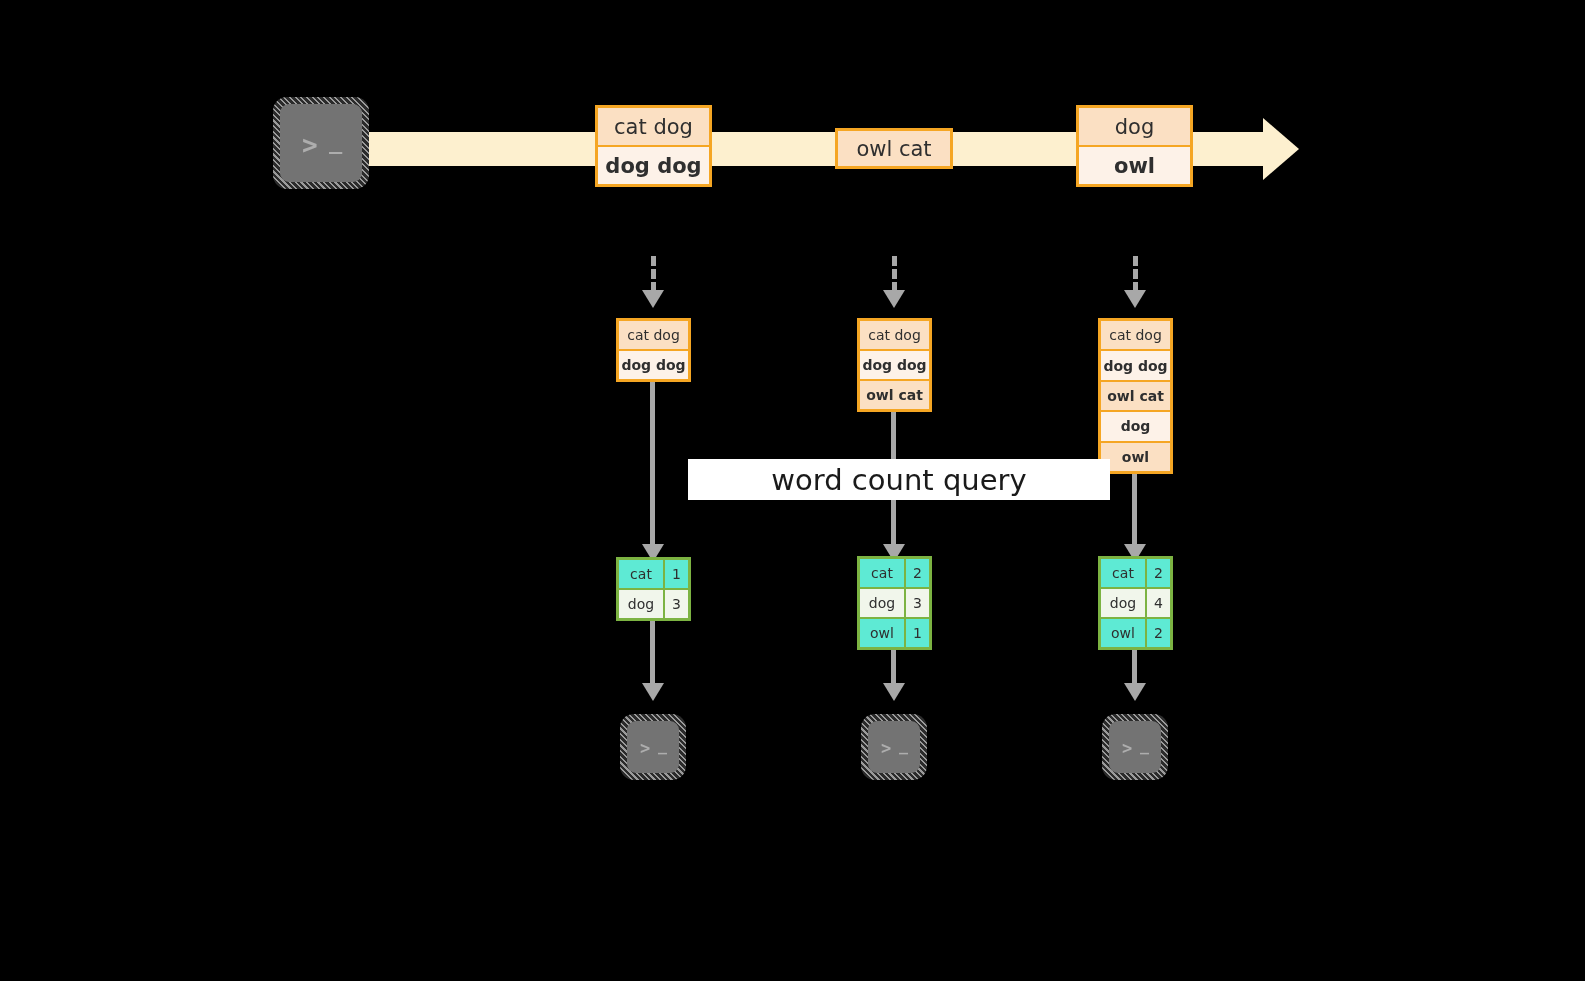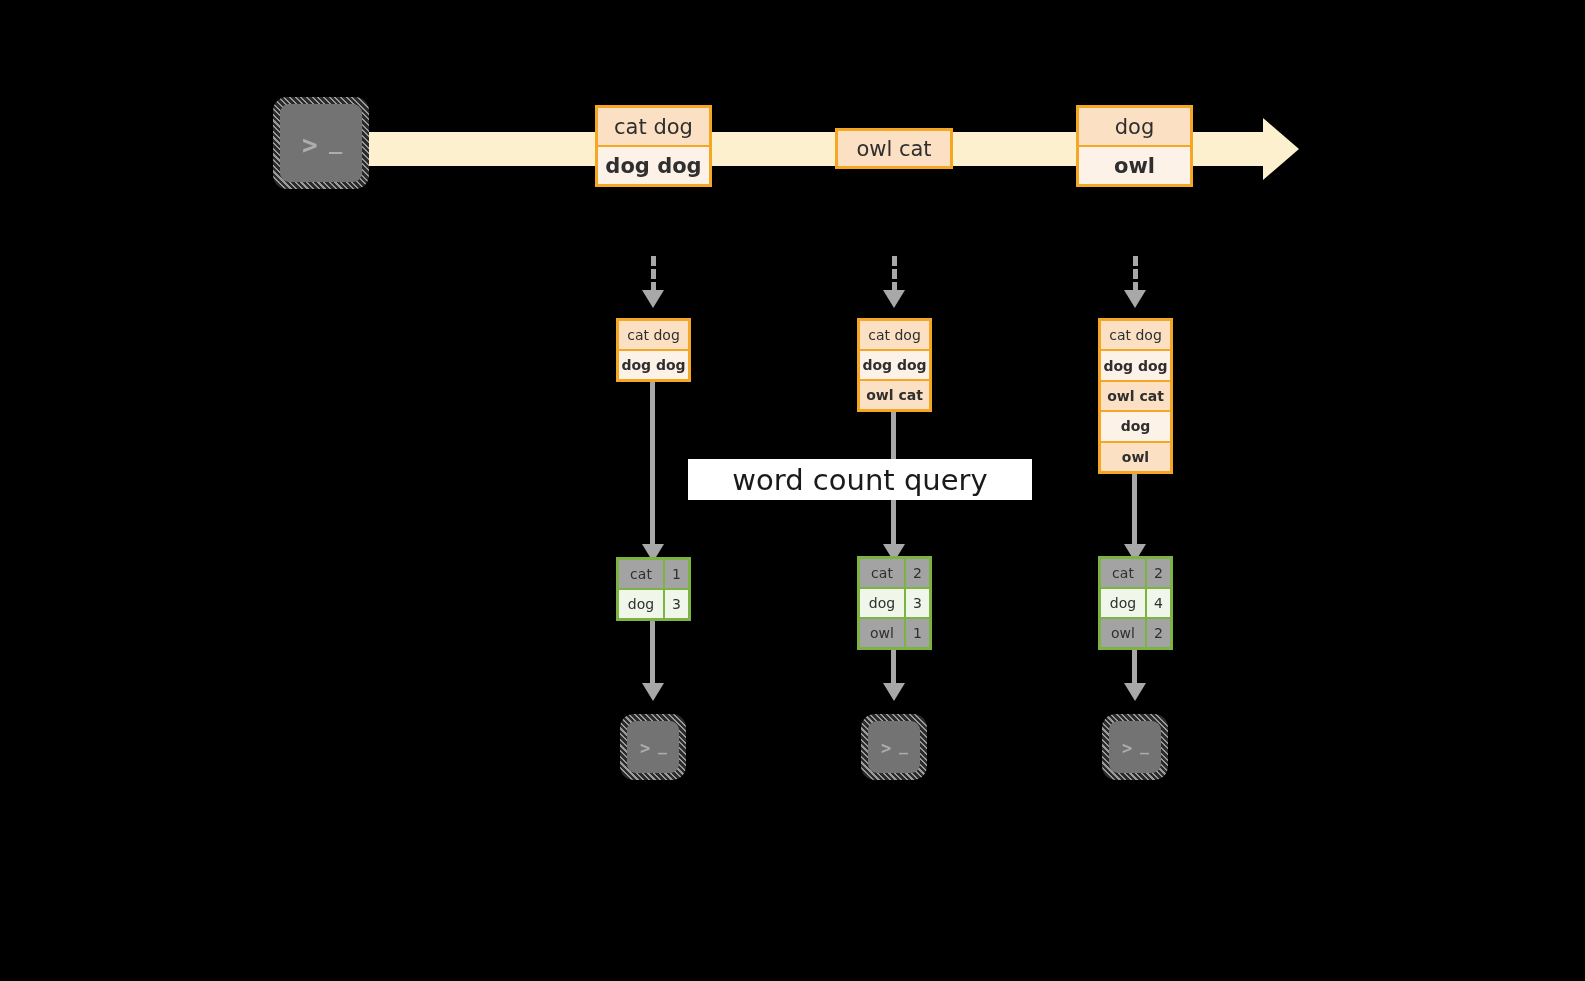--- a/index.html
+++ b/index.html
@@ -107,21 +107,21 @@
     flex:0 0 auto;
     display:flex;align-items:center;justify-content:center;
     color:#2f2f2f;white-space:nowrap;
     border-right:2px solid #7cb342;
   }
   .gbox .gc-count{
     flex:1 1 auto;
     display:flex;align-items:center;justify-content:center;
     color:#2f2f2f;
   }
-  .grow.dark .gc-word,.grow.dark .gc-count{background:#a3a3a3;}
+  .grow.dark .gc-word,.grow.dark .gc-count{background:#5eead4;}
   .grow.light .gc-word,.grow.light .gc-count{background:#f1f6eb;}
 
   
   .vline{
     position:absolute;
     background:#a8a8a8;
   }
   .vdash{
     position:absolute;
     width:0;
@@ -206,21 +206,21 @@
 
   <div class="vline" style="left:650px;top:382px;width:5px;height:168px;"></div>
   <div class="vhead" style="left:642px;top:544px;"></div>
 
   <div class="vline" style="left:891px;top:412px;width:5px;height:138px;"></div>
   <div class="vhead" style="left:883px;top:544px;"></div>
 
   <div class="vline" style="left:1132px;top:474px;width:5px;height:76px;"></div>
   <div class="vhead" style="left:1124px;top:544px;"></div>
 
-  <div class="qlabel" style="left:688px;top:459px;width:344px;height:41px;font-size:29px;">
+  <div class="qlabel" style="left:688px;top:459px;width:422px;height:41px;font-size:29px;">
     <span>word count query</span>
   </div>
 
   <div class="gbox" style="left:616px;top:557px;width:75px;height:64px;font-size:14px;">
     <div class="grow dark">
       <div class="gc-word" style="width:44px;">cat</div>
       <div class="gc-count">1</div>
     </div>
     <div class="grow light">
       <div class="gc-word" style="width:44px;">dog</div>

